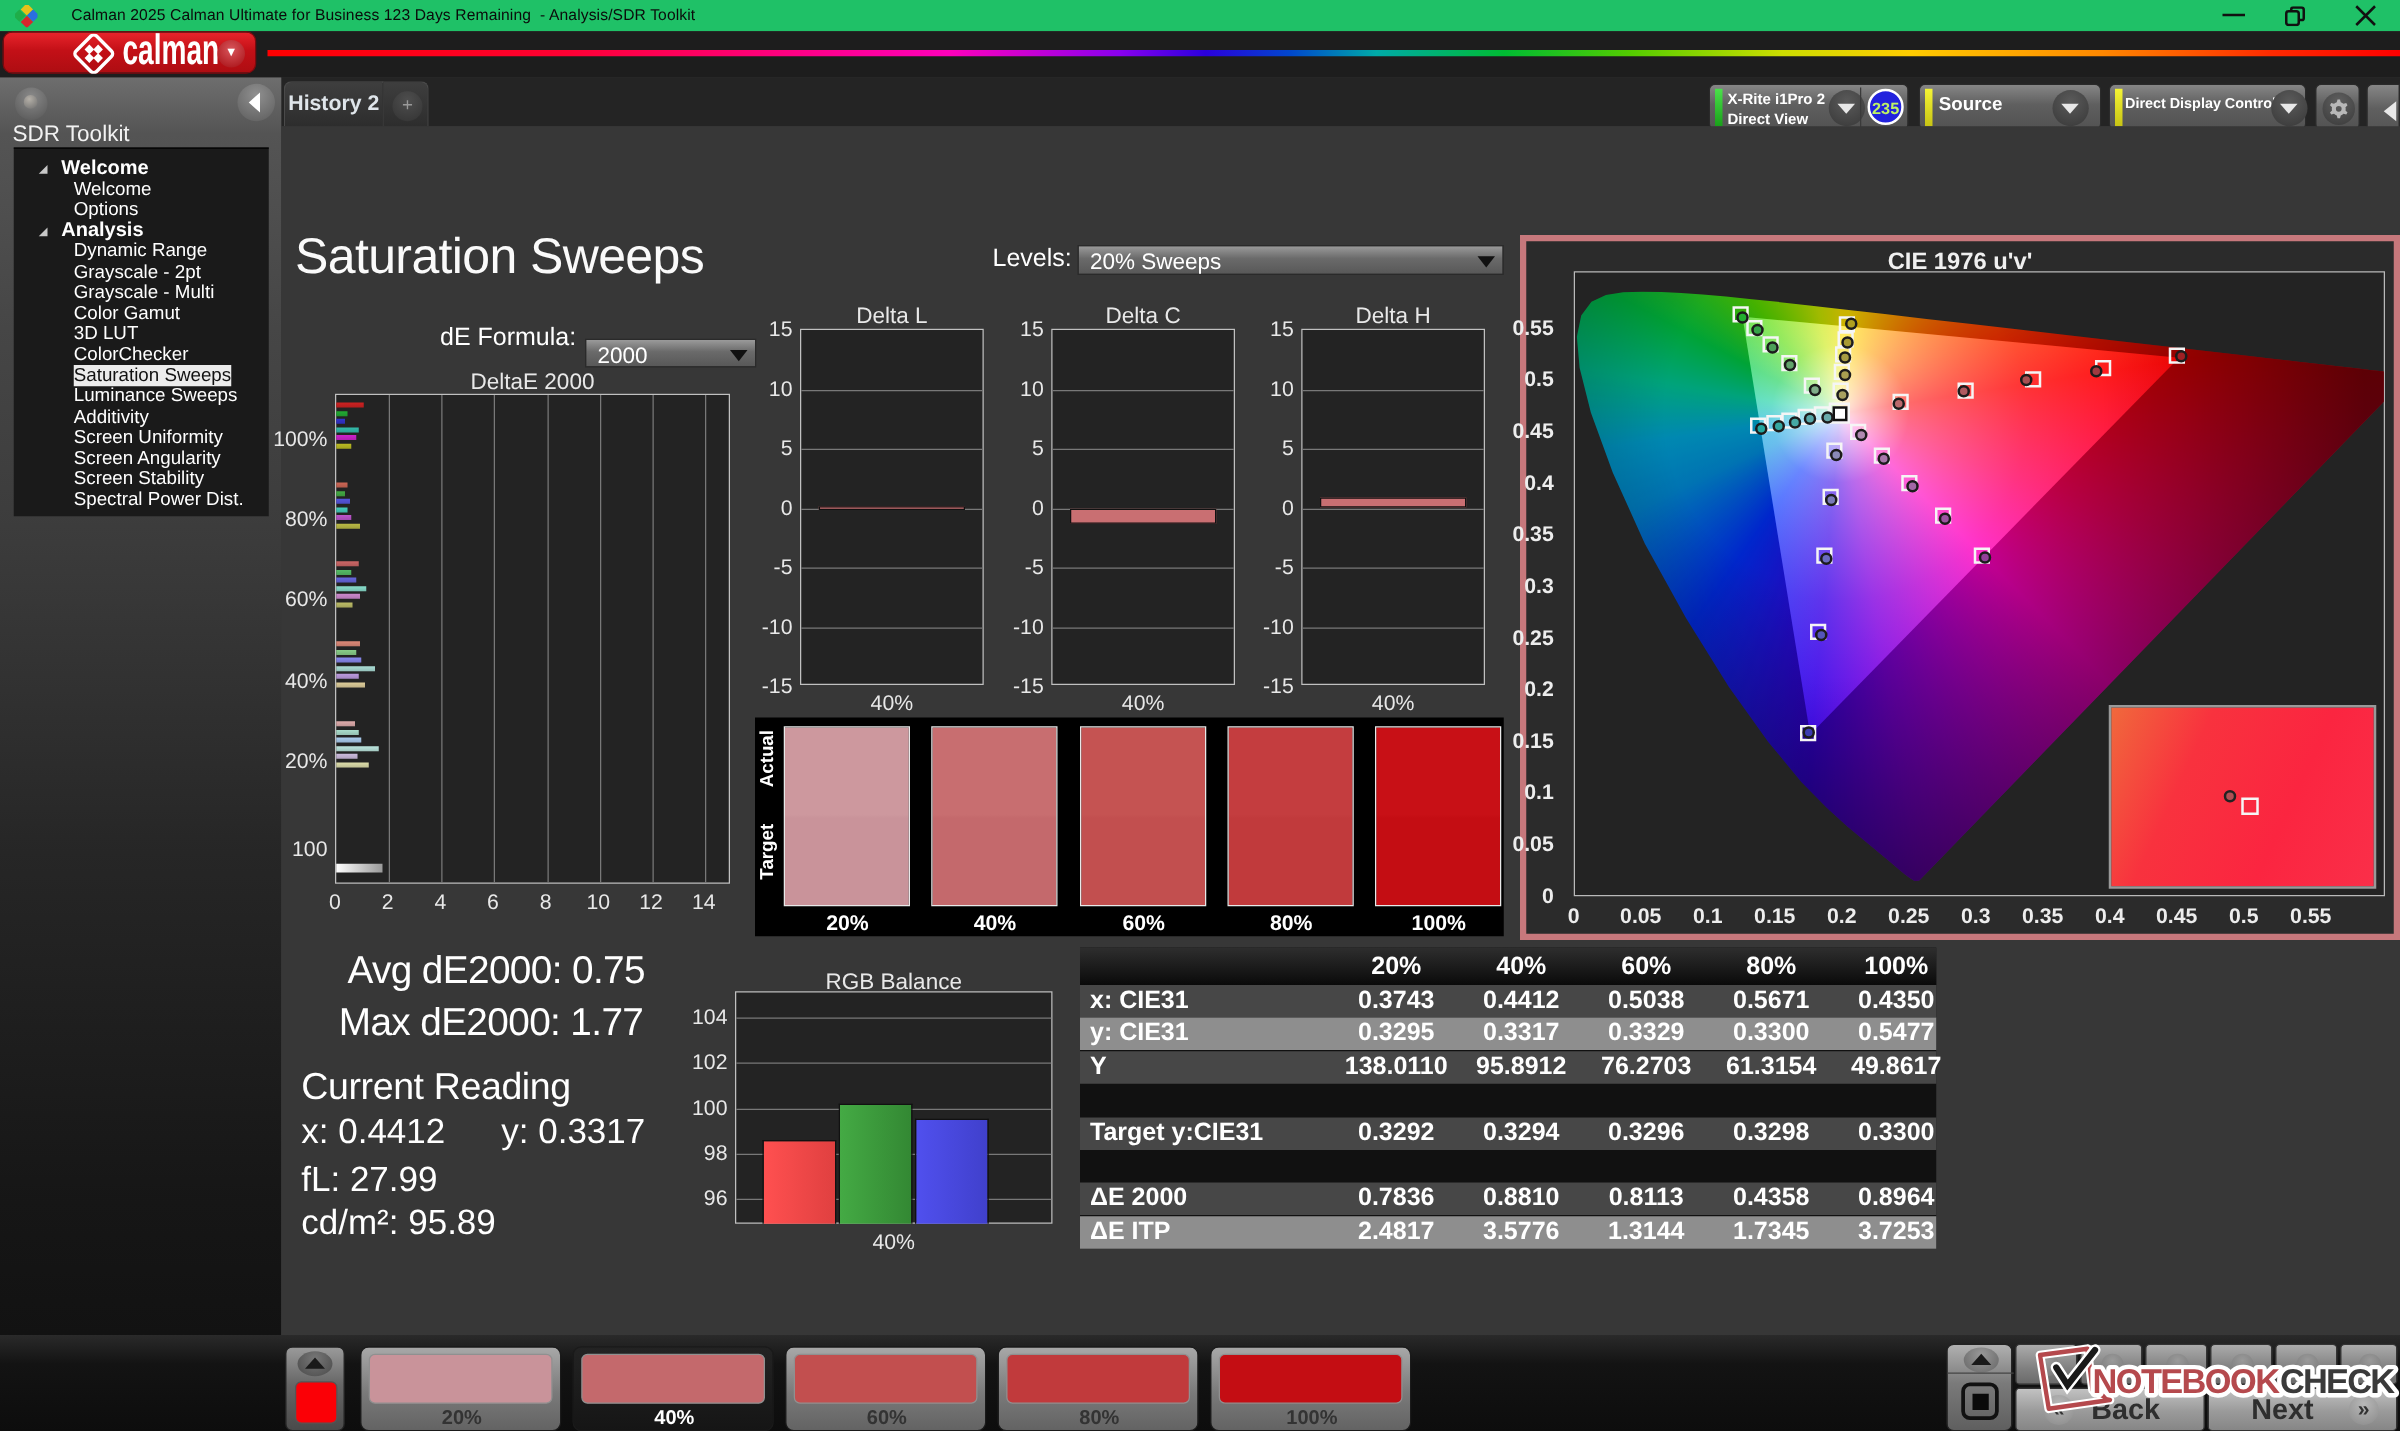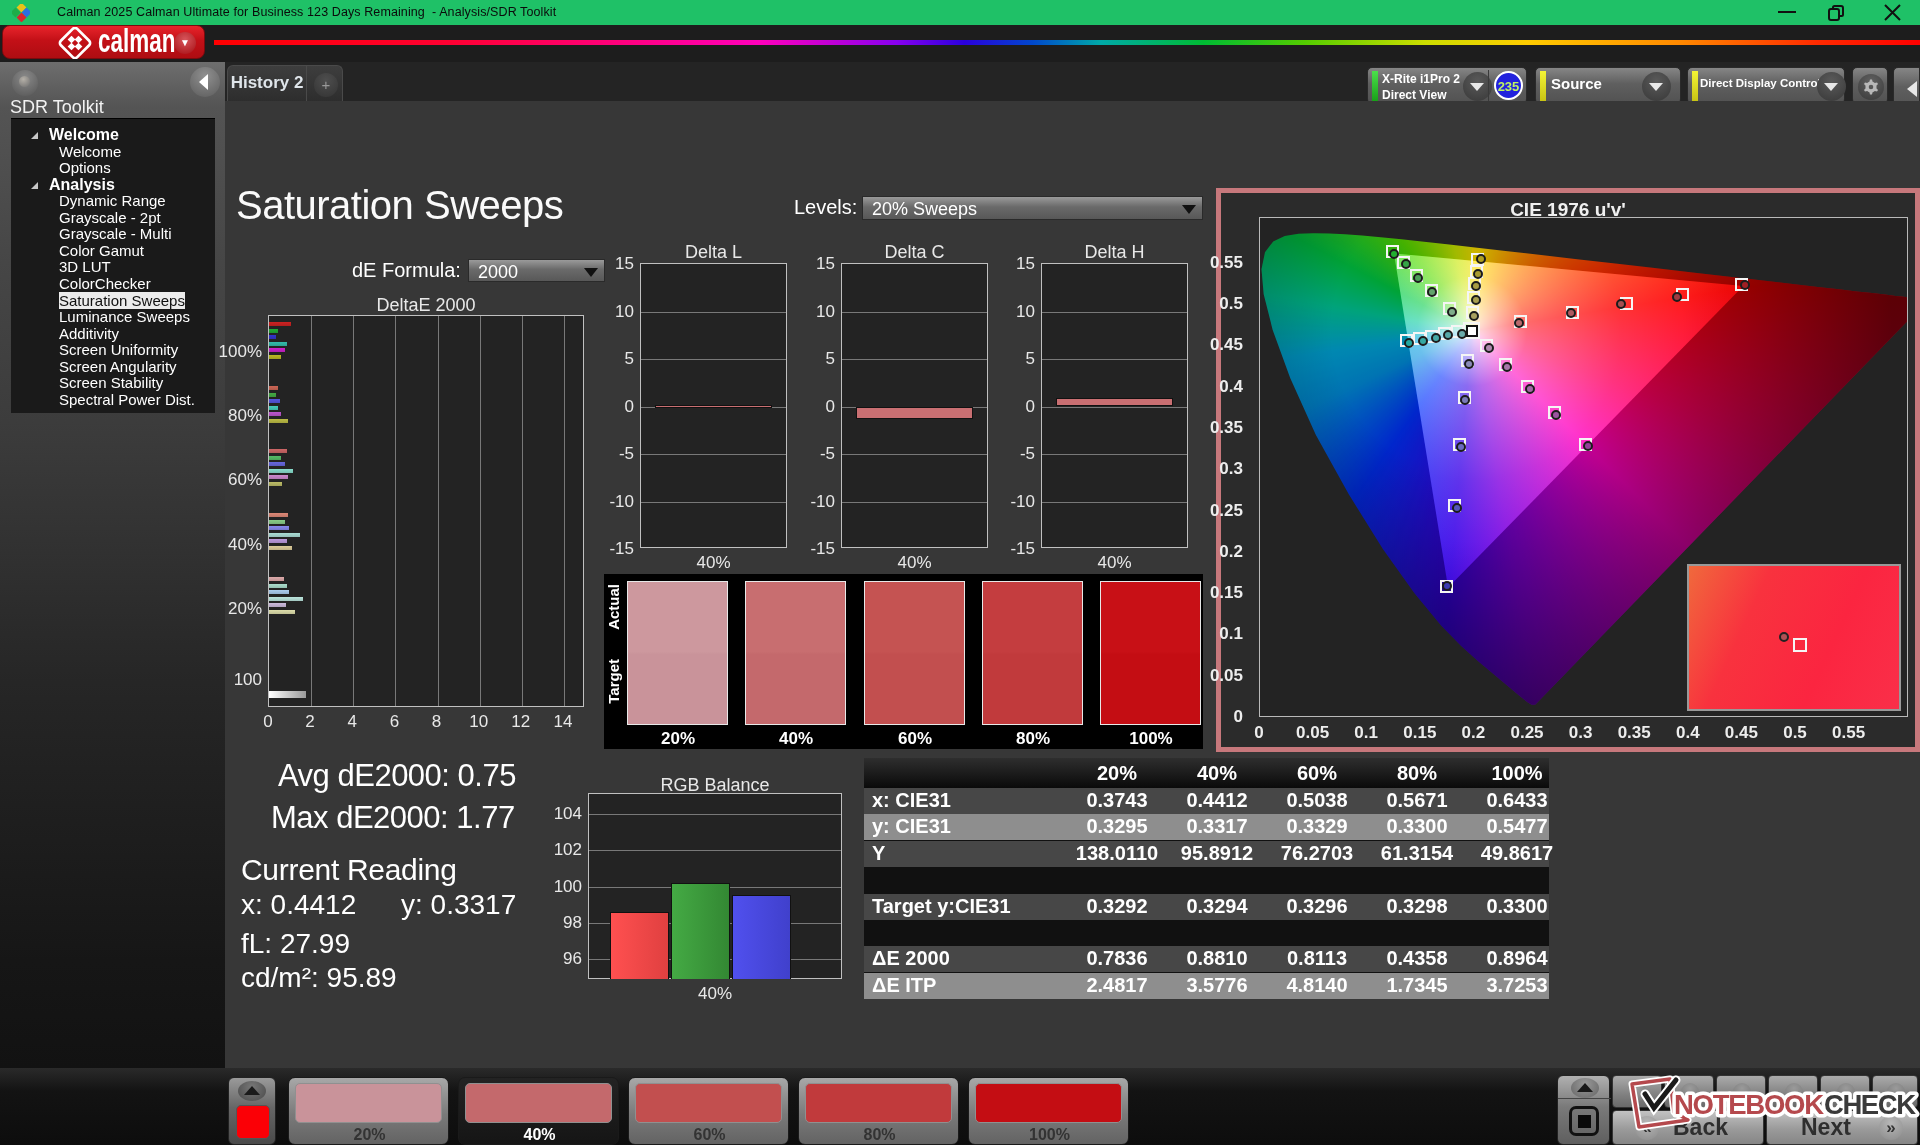--- a/index.html
+++ b/index.html
@@ -193,21 +193,21 @@
           <span class="lbl">Screen Stability</span>
         </div>
 <div class="tn" style="top:272.80000000000007px">
           <span class="lbl">Spectral Power Dist.</span>
         </div>
 </div>
     </div>
 <div class="abs" id="main">
 <h1 class="pagetitle">Saturation Sweeps</h1>
 <div class="ddlabel" style="left:127px;top:158px">dE Formula:</div>
-<div class="dropdown" style="left:243px;top:158px;width:137px;height:23px">
+<div class="dropdown" style="left:243px;top:170px;width:137px;height:23px">
         <span class="dtext">2000</span>
         <span class="darr"></span>
       </div>
 <div class="ddlabel" style="left:569px;top:95px">Levels:</div>
 <div class="dropdown" style="left:637px;top:95px;width:341px;height:24px">
         <span class="dtext">20% Sweeps</span>
         <span class="darr"></span>
       </div>
 <div class="charttitle" style="left:43px;top:194px;width:316px">DeltaE 2000</div>
 <div class="plot" style="left:43px;top:214px;width:316px;height:392px">
@@ -465,21 +465,21 @@
 <div class="abs" style="left:403px;top:4px;width:100px;text-align:center;color:#fff;font-size:20px;font-weight:bold">60%</div>
 <div class="abs" style="left:503px;top:4px;width:100px;text-align:center;color:#fff;font-size:20px;font-weight:bold">80%</div>
 <div class="abs" style="left:603px;top:4px;width:100px;text-align:center;color:#fff;font-size:20px;font-weight:bold">100%</div>
 </div>
 <div class="abs" style="left:0;top:30px;width:685px;height:26px;background:#474747">
 <div class="abs" style="left:8px;top:1px;color:#fff;font-size:20px;font-weight:bold;white-space:nowrap">x: CIE31</div>
 <div class="abs" style="left:203px;top:1px;width:100px;text-align:center;color:#fff;font-size:20px;font-weight:bold">0.3743</div>
 <div class="abs" style="left:303px;top:1px;width:100px;text-align:center;color:#fff;font-size:20px;font-weight:bold">0.4412</div>
 <div class="abs" style="left:403px;top:1px;width:100px;text-align:center;color:#fff;font-size:20px;font-weight:bold">0.5038</div>
 <div class="abs" style="left:503px;top:1px;width:100px;text-align:center;color:#fff;font-size:20px;font-weight:bold">0.5671</div>
-<div class="abs" style="left:603px;top:1px;width:100px;text-align:center;color:#fff;font-size:20px;font-weight:bold">0.6433</div>
+<div class="abs" style="left:603px;top:1px;width:100px;text-align:center;color:#fff;font-size:20px;font-weight:bold">0.4350</div>
 </div>
 <div class="abs" style="left:0;top:56.4px;width:685px;height:26px;background:#8e8e8e">
 <div class="abs" style="left:8px;top:1px;color:#fff;font-size:20px;font-weight:bold;white-space:nowrap">y: CIE31</div>
 <div class="abs" style="left:203px;top:1px;width:100px;text-align:center;color:#fff;font-size:20px;font-weight:bold">0.3295</div>
 <div class="abs" style="left:303px;top:1px;width:100px;text-align:center;color:#fff;font-size:20px;font-weight:bold">0.3317</div>
 <div class="abs" style="left:403px;top:1px;width:100px;text-align:center;color:#fff;font-size:20px;font-weight:bold">0.3329</div>
 <div class="abs" style="left:503px;top:1px;width:100px;text-align:center;color:#fff;font-size:20px;font-weight:bold">0.3300</div>
 <div class="abs" style="left:603px;top:1px;width:100px;text-align:center;color:#fff;font-size:20px;font-weight:bold">0.5477</div>
 </div>
 <div class="abs" style="left:0;top:82.8px;width:685px;height:26px;background:#474747">
@@ -503,21 +503,21 @@
 <div class="abs" style="left:203px;top:1px;width:100px;text-align:center;color:#fff;font-size:20px;font-weight:bold">0.7836</div>
 <div class="abs" style="left:303px;top:1px;width:100px;text-align:center;color:#fff;font-size:20px;font-weight:bold">0.8810</div>
 <div class="abs" style="left:403px;top:1px;width:100px;text-align:center;color:#fff;font-size:20px;font-weight:bold">0.8113</div>
 <div class="abs" style="left:503px;top:1px;width:100px;text-align:center;color:#fff;font-size:20px;font-weight:bold">0.4358</div>
 <div class="abs" style="left:603px;top:1px;width:100px;text-align:center;color:#fff;font-size:20px;font-weight:bold">0.8964</div>
 </div>
 <div class="abs" style="left:0;top:214.8px;width:685px;height:26px;background:#8e8e8e">
 <div class="abs" style="left:8px;top:1px;color:#fff;font-size:20px;font-weight:bold;white-space:nowrap">ΔE ITP</div>
 <div class="abs" style="left:203px;top:1px;width:100px;text-align:center;color:#fff;font-size:20px;font-weight:bold">2.4817</div>
 <div class="abs" style="left:303px;top:1px;width:100px;text-align:center;color:#fff;font-size:20px;font-weight:bold">3.5776</div>
-<div class="abs" style="left:403px;top:1px;width:100px;text-align:center;color:#fff;font-size:20px;font-weight:bold">4.8140</div>
+<div class="abs" style="left:403px;top:1px;width:100px;text-align:center;color:#fff;font-size:20px;font-weight:bold">1.3144</div>
 <div class="abs" style="left:503px;top:1px;width:100px;text-align:center;color:#fff;font-size:20px;font-weight:bold">1.7345</div>
 <div class="abs" style="left:603px;top:1px;width:100px;text-align:center;color:#fff;font-size:20px;font-weight:bold">3.7253</div>
 </div>
 </div>
 </div>
 <div class="abs" id="botbar" style="left:0;top:1068px;width:1920px;height:77px;background:linear-gradient(#2a2a2a,#131313 30%,#0d0d0d)">
 <div class="abs" style="left:228px;top:9px;width:48px;height:68px;border-radius:6px;background:linear-gradient(#9a9a9a,#666 45%,#4a4a4a);border:1px solid #222">
 <div class="abs" style="left:9px;top:3px;width:28px;height:20px;border-radius:50%;background:radial-gradient(circle at 50% 30%,#777,#4a4a4a)"></div>
 <div class="abs" style="left:15px;top:8px;width:0;height:0;border:8px solid transparent;border-bottom:9px solid #1a1a1a;border-top:none"></div>
 <div class="abs" style="left:7px;top:27px;width:34px;height:34px;border-radius:5px;background:#fb0006;border:1px solid #555"></div>

